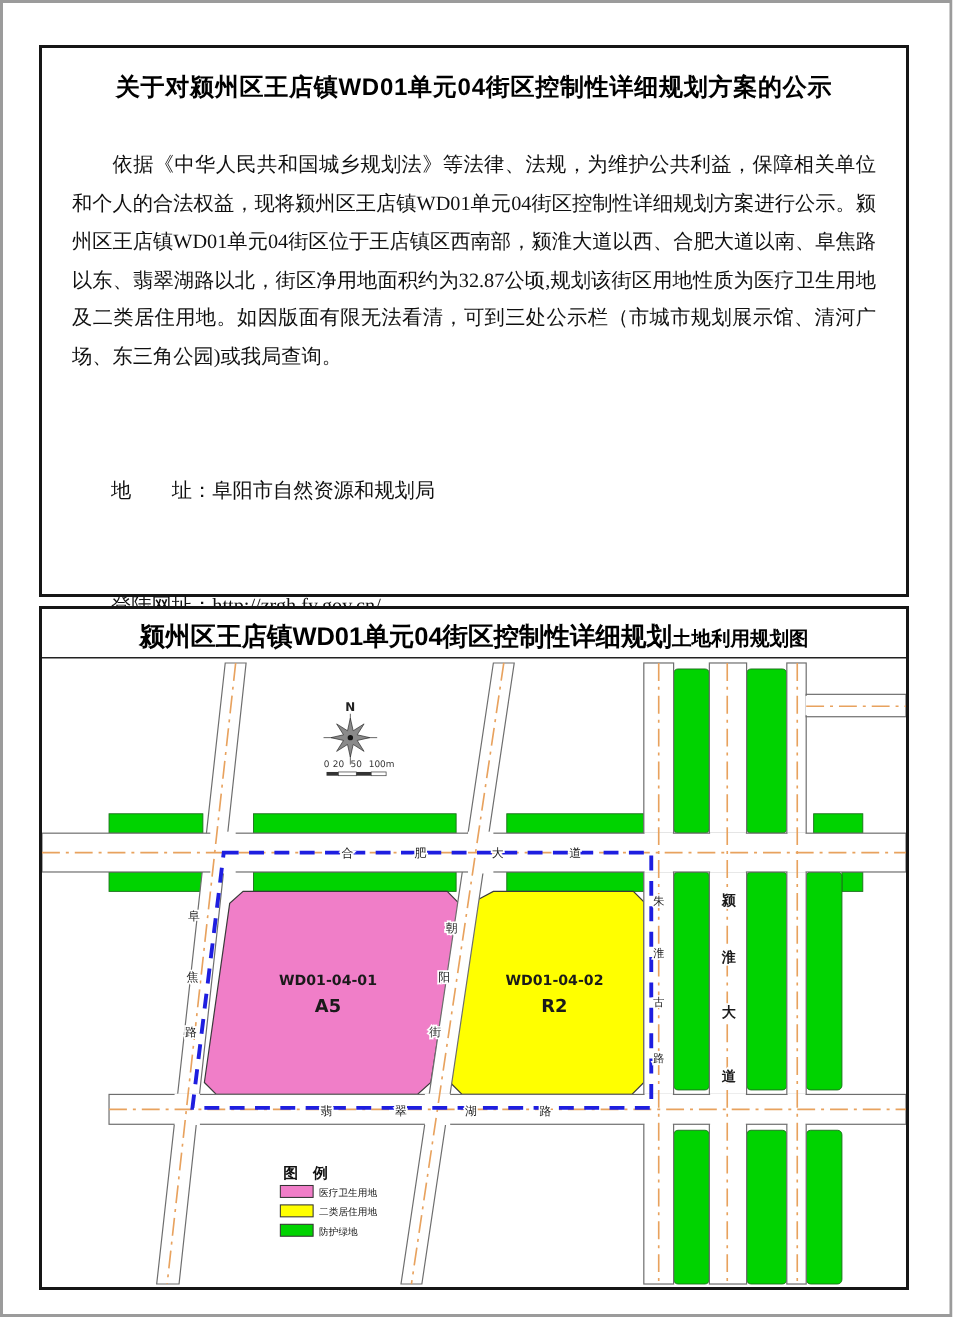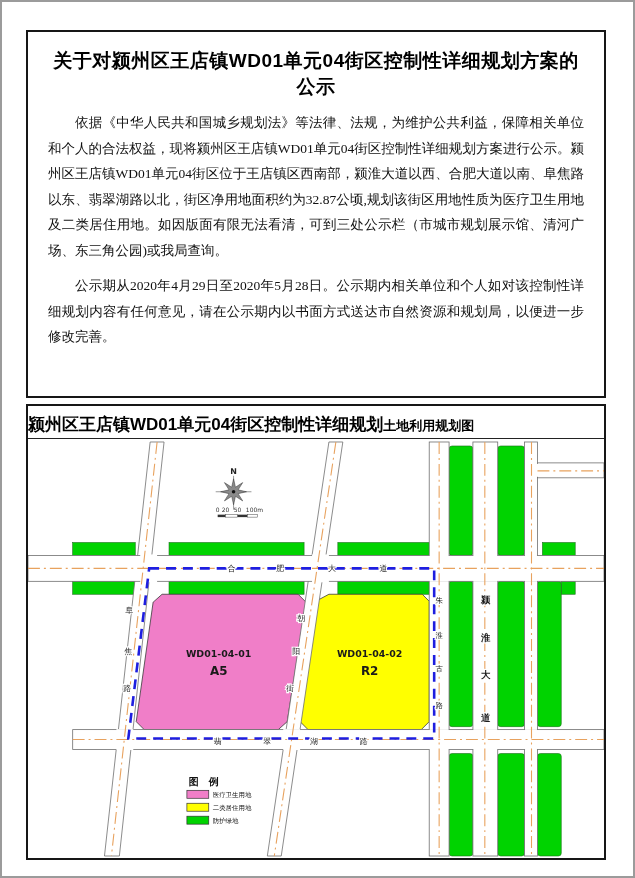--- a/index.html
+++ b/index.html
@@ -1,29 +1,29 @@
 <!DOCTYPE html>
 <html><head>
 <meta charset="utf-8">
 <style>
   html,body{margin:0;padding:0;background:#fff;}
   .page{position:relative;width:631px;height:874px;border:2px solid #9b9b9b;background:#ffffff;overflow:hidden;font-family:"Liberation Sans","DejaVu Sans",sans-serif;}
 
   
   .notice-box{position:absolute;left:24px;top:28px;width:576px;height:364px;border:2px solid #161616;background:#fff;box-sizing:content-box;}
-  .notice-title{margin:16px 16px 0;text-align:center;font-weight:bold;font-size:19px;color:#000;letter-spacing:.5px;}
+  .notice-title{margin:16px 16px 0;text-align:center;font-weight:bold;font-size:16px;color:#000;letter-spacing:.5px;}
   .notice-body{padding:0 20px;font-family:"Liberation Serif","DejaVu Serif",serif;font-size:13.5px;color:#101010;}
-  .notice-body .para{margin:10px 0 0;line-height:25.5px;text-align:justify;text-indent:2em;}
+  .notice-body .para{margin:28px 0 0;line-height:25.5px;text-align:justify;text-indent:2em;}
   .contact{margin:13px 0 0 26px;line-height:25.5px;white-space:pre-wrap;}
   .contact div{margin:0;}
   .date-line{margin:22px 34px 0 0;text-align:right;font-family:"Liberation Serif","DejaVu Serif",serif;font-size:13.5px;}
 
   
   .map-box{position:absolute;left:24px;top:402px;width:576px;height:452px;border:2px solid #161616;background:#fff;}
-  .map-title{height:33px;border-bottom:1px solid #222;display:flex;align-items:baseline;justify-content:flex-start;gap:0;padding-top:7px;box-sizing:border-box;}
+  .map-title{height:33px;border-bottom:1px solid #222;display:flex;align-items:baseline;justify-content:center;gap:0;padding-top:7px;box-sizing:border-box;}
   .map-title .main{font-weight:bold;font-size:17px;color:#000;}
   .map-title .sub{font-weight:bold;font-size:13px;color:#000;}
   .map-canvas{position:absolute;left:0;top:34px;width:576px;height:418px;}
   .map-canvas svg{display:block;width:100%;height:100%;}
 
   
   .rlabel{font-family:"DejaVu Sans",sans-serif;font-size:8px;fill:#1b1b1b;paint-order:stroke;stroke:#ffffff;stroke-width:2.2px;text-anchor:middle;}
   .rlabel-sm{font-size:7.5px;}
   .rlabel-lg{font-size:9.5px;font-weight:bold;}
   .pcode{font-family:"DejaVu Sans",sans-serif;font-size:9.5px;font-weight:bold;fill:#1a1a1a;text-anchor:middle;}
@@ -35,21 +35,20 @@
 </style>
 </head>
 <body>
 
 <div class="page">
 
   <div class="notice-box">
     <div class="notice-title">关于对颍州区王店镇WD01单元04街区控制性详细规划方案的公示</div>
     <div class="notice-body">
       <p class="para">依据《中华人民共和国城乡规划法》等法律、法规，为维护公共利益，保障相关单位和个人的合法权益，现将颍州区王店镇WD01单元04街区控制性详细规划方案进行公示。颍州区王店镇WD01单元04街区位于王店镇区西南部，颍淮大道以西、合肥大道以南、阜焦路以东、翡翠湖路以北，街区净用地面积约为32.87公顷,规划该街区用地性质为医疗卫生用地及二类居住用地。如因版面有限无法看清，可到三处公示栏（市城市规划展示馆、清河广场、东三角公园)或我局查询。</p>
-      <p class="para">公示期从2020年4月29日至2020年5月28日。公示期内相关单位和个人如对该控制性详细规划内容有任何意见，请在公示期内以书面方式送达市自然资源和规划局，以便进一步修改完善。</p>
       <div class="contact">
         <div>地　　址：阜阳市自然资源和规划局</div>
         <div>登陆网址：http://zrgh.fy.gov.cn/</div>
       </div>
       <div class="date-line">2020年4月29日</div>
     </div>
   </div>
 
   <div class="map-box">
     <div class="map-title">

